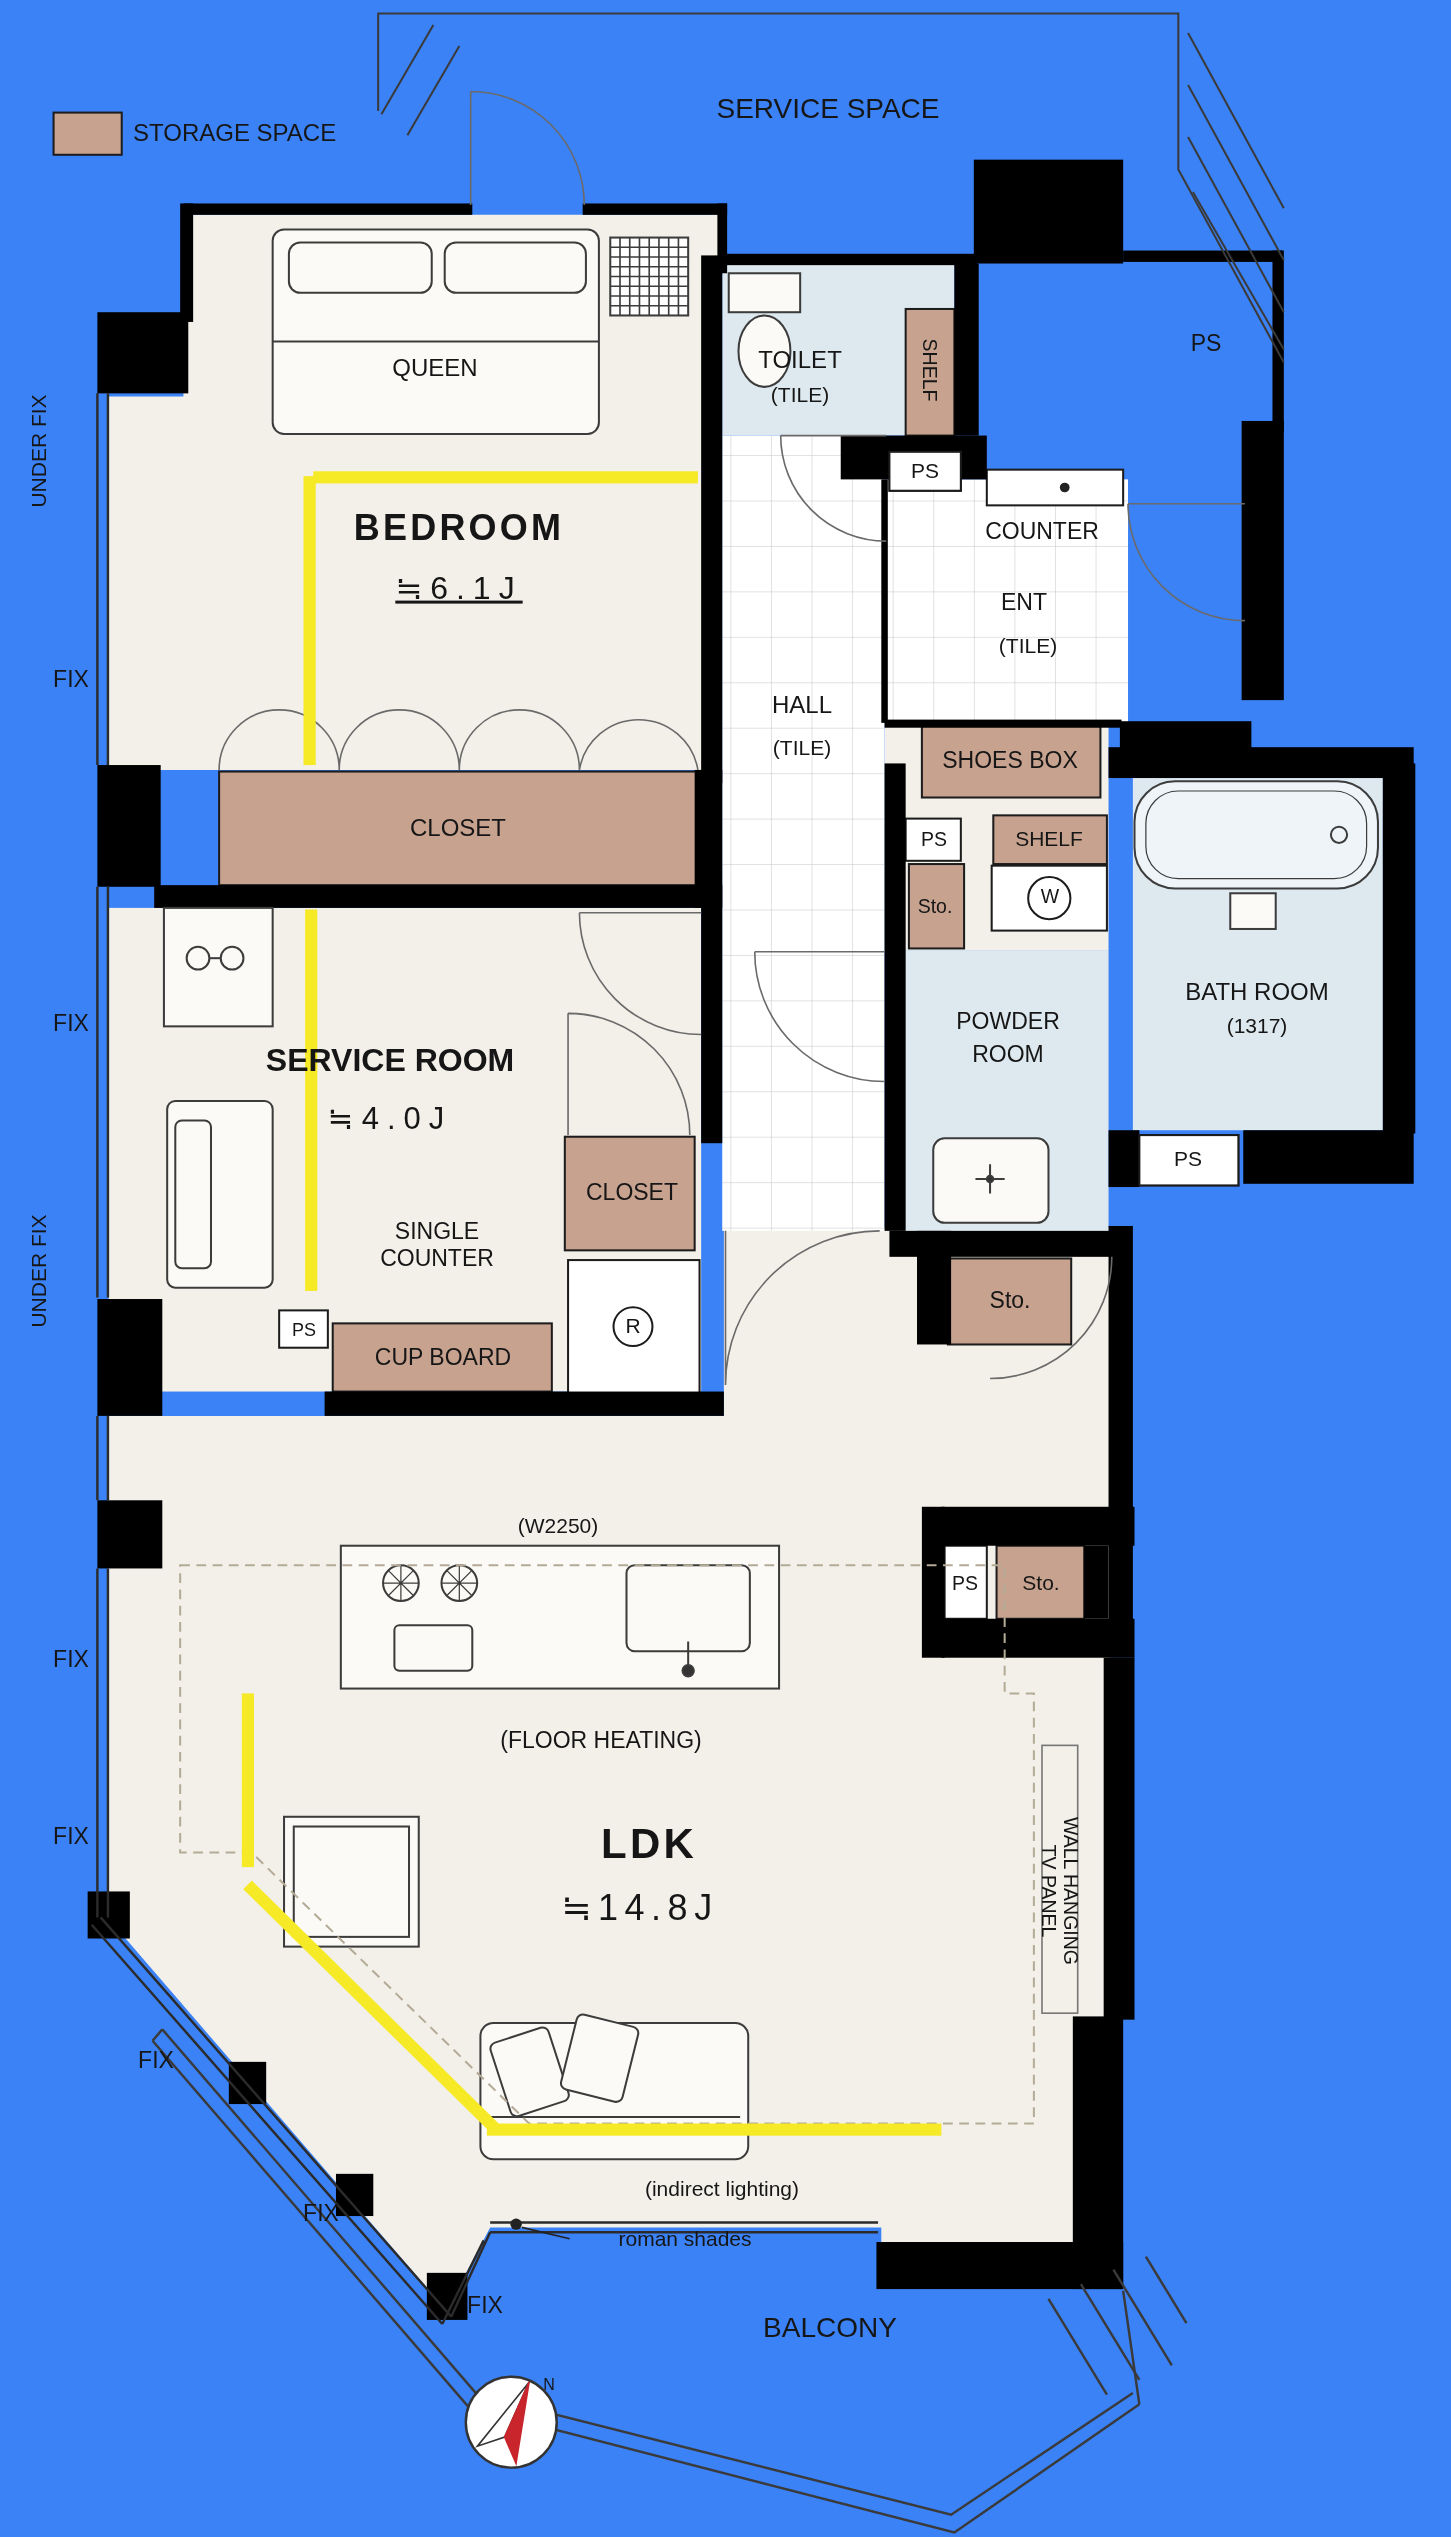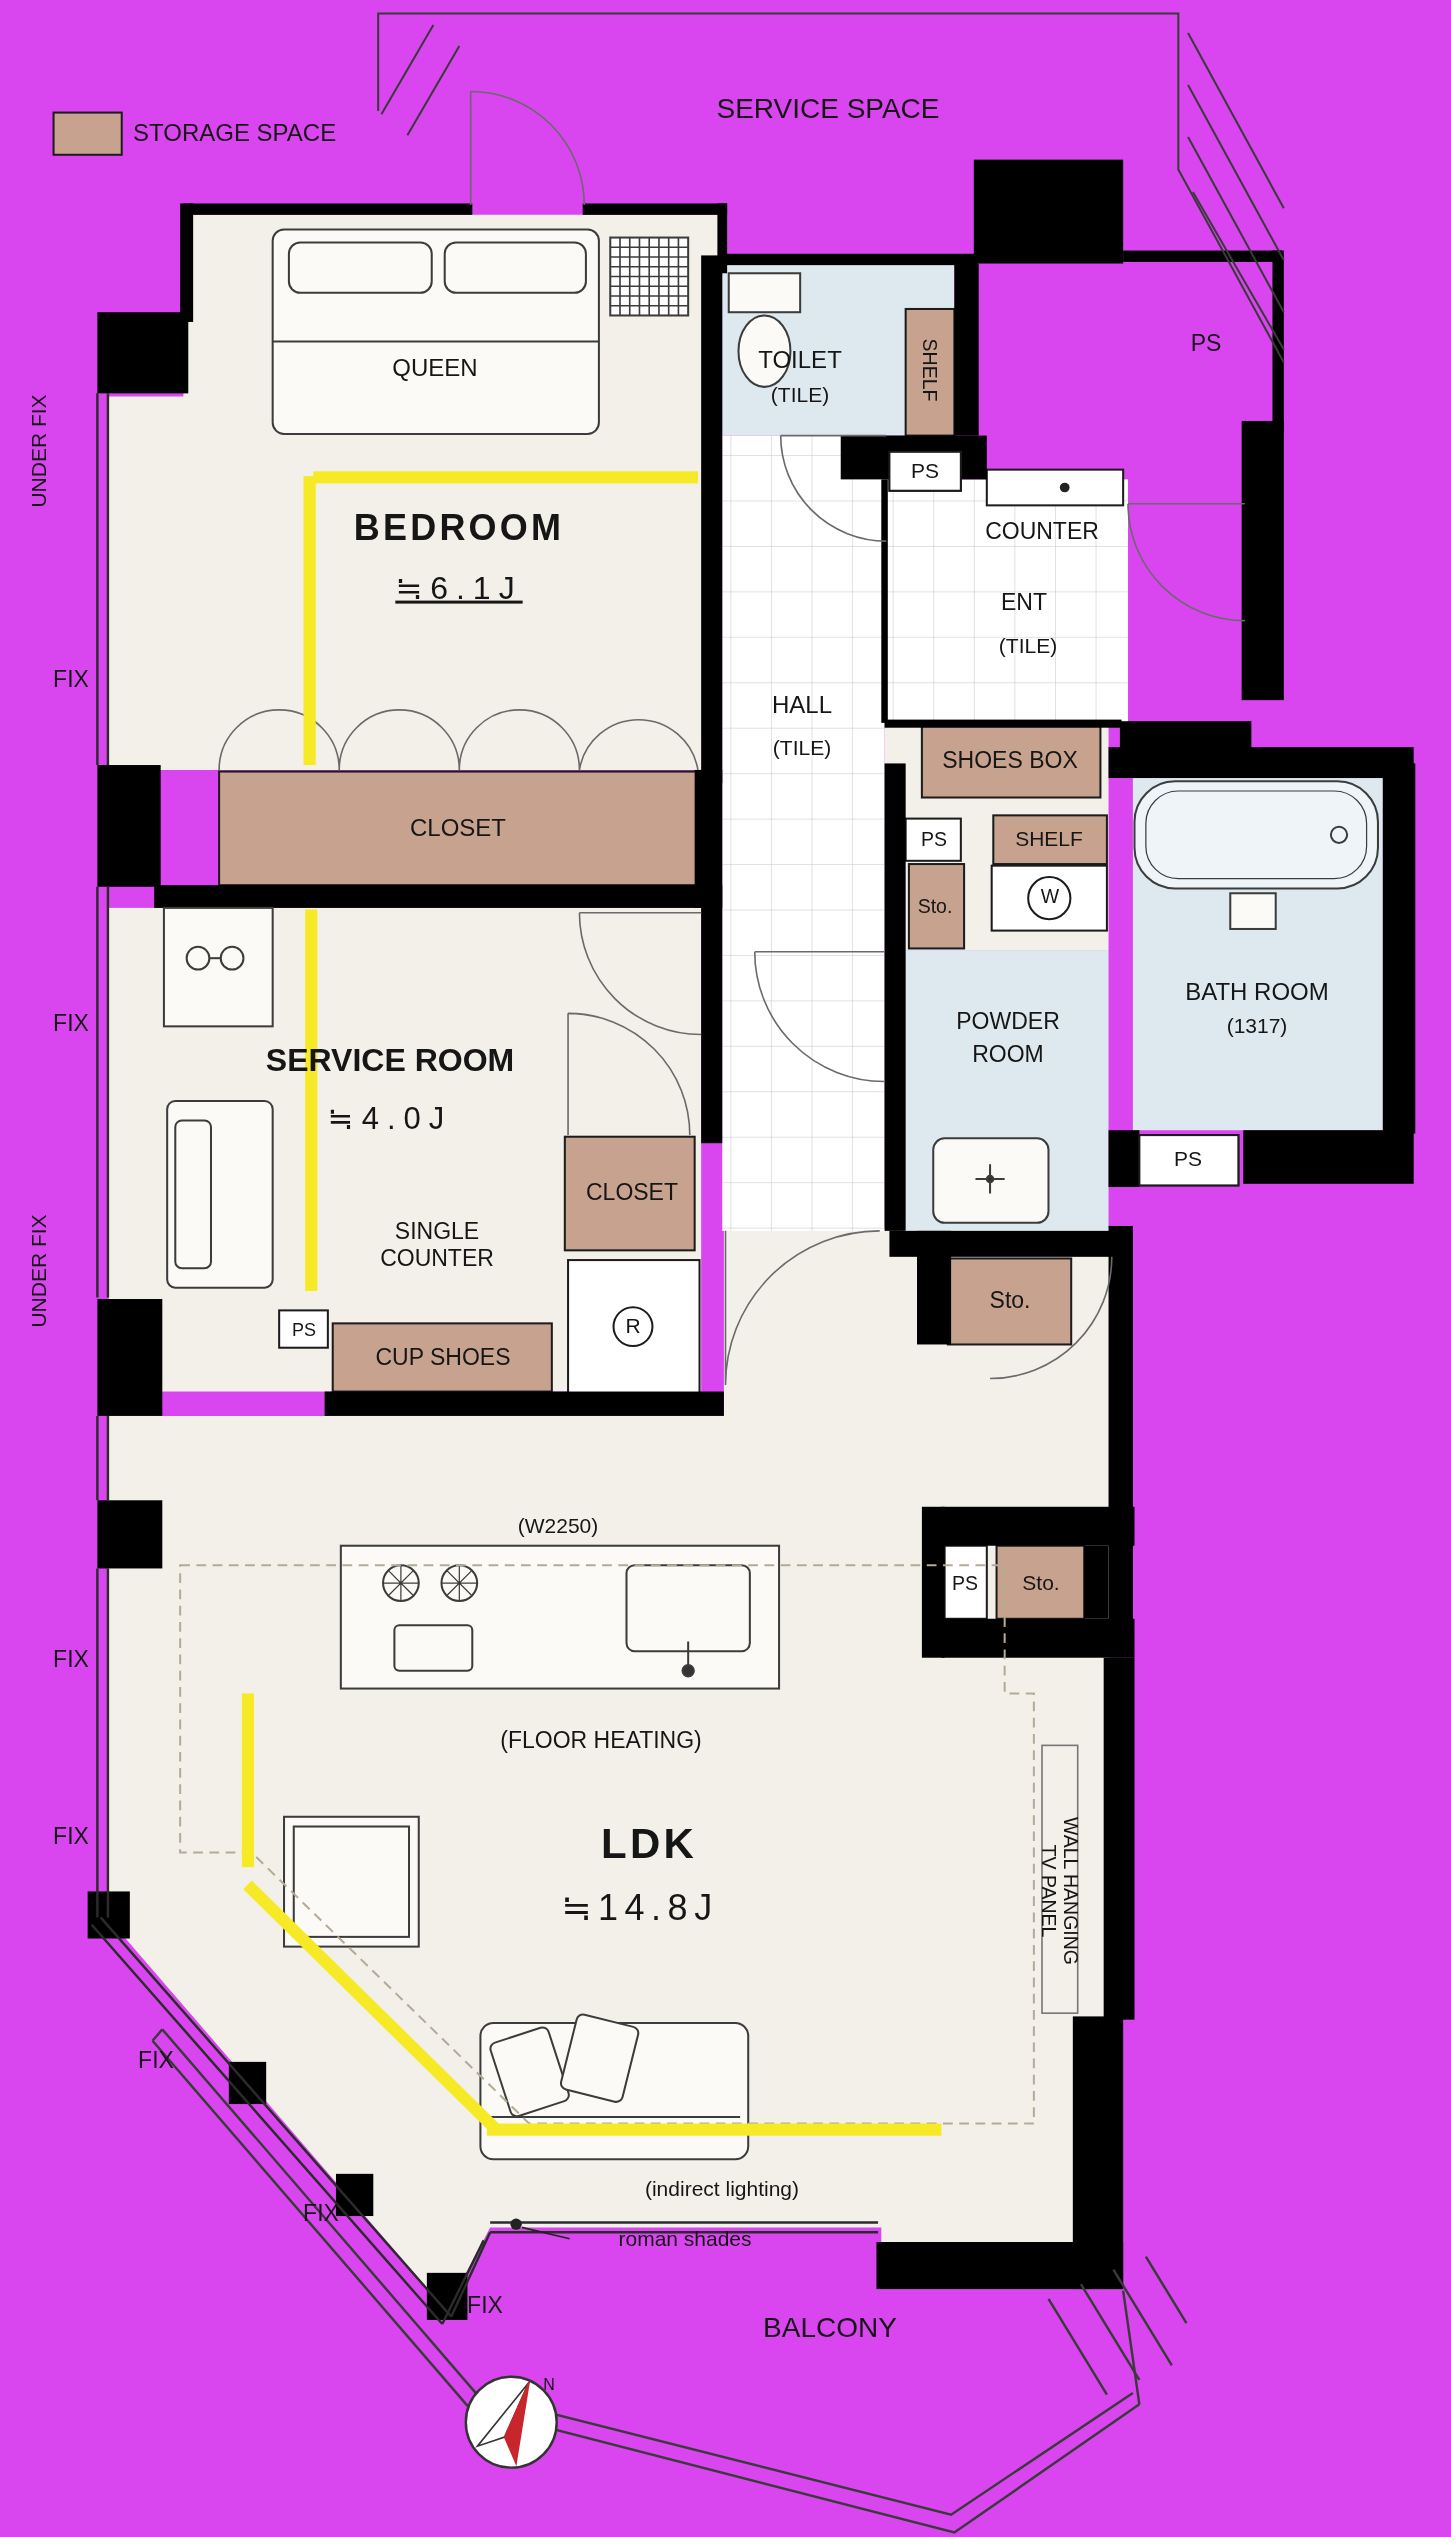--- a/index.html
+++ b/index.html
@@ -1,16 +1,16 @@
 <!DOCTYPE html>
 <html style="font-size:13px"><head>
 <meta charset="utf-8">
 <style>
   html,body{margin:0;padding:0;background:#ffffff;}
-  .plan{position:relative;width:1451px;height:2538px;background:#d946ef;overflow:hidden;
+  .plan{position:relative;width:1451px;height:2538px;background:#3b82f6;overflow:hidden;
         font-family:"Liberation Sans","DejaVu Sans",sans-serif;color:#111;}
   svg{position:absolute;left:0;top:0;}
   .lbl{position:absolute;transform:translate(-50%,-50%);white-space:nowrap;text-align:center;
        color:#161616;line-height:1.15;}
   .left{transform:translate(0,-50%);}
   .rotup{transform:translate(-50%,-50%) rotate(-90deg);}
   .rotdn{transform:translate(-50%,-50%) rotate(90deg);}
   .b{font-weight:bold;}
   .fs20{font-size:16px}.fs22{font-size:18px}.fs24{font-size:19.5px}.fs26{font-size:21px}
   .fs28{font-size:23px}.fs30{font-size:24px}.fs34{font-size:28px}.fs38{font-size:31px}
@@ -246,21 +246,21 @@
 <div class="lbl fs28" style="left:156px;top:2060px;">FIX</div>
 <div class="lbl fs28" style="left:321px;top:2213px;">FIX</div>
 <div class="lbl fs28" style="left:485px;top:2305px;">FIX</div>
 
 <div class="lbl b fs40" style="left:390px;top:1060px;">SERVICE ROOM</div>
 <div class="lbl fs38 ls10" style="left:390px;top:1119px;">≒4.0J</div>
 <div class="lbl fs28" style="left:437px;top:1203px;margin-top:28px;">SINGLE</div>
 <div class="lbl fs28" style="left:437px;top:1258px;">COUNTER</div>
 <div class="lbl fs28" style="left:632px;top:1192px;">CLOSET</div>
 <div class="lbl fs22" style="left:304px;top:1330px;">PS</div>
-<div class="lbl fs28" style="left:443px;top:1357px;">CUP SHOES</div>
+<div class="lbl fs28" style="left:443px;top:1357px;">CUP BOARD</div>
 <div class="lbl fs26" style="left:633px;top:1326px;">R</div>
 
 <div class="lbl fs30" style="left:800px;top:360px;">TOILET</div>
 <div class="lbl fs26" style="left:800px;top:395px;">(TILE)</div>
 <div class="lbl rotdn fs24" style="left:930px;top:370px;">SHELF</div>
 <div class="lbl fs28" style="left:1206px;top:343px;">PS</div>
 <div class="lbl fs26" style="left:925px;top:471px;">PS</div>
 <div class="lbl fs28" style="left:1042px;top:531px;">COUNTER</div>
 <div class="lbl fs28" style="left:1024px;top:602px;">ENT</div>
 <div class="lbl fs26" style="left:1028px;top:646px;">(TILE)</div>

